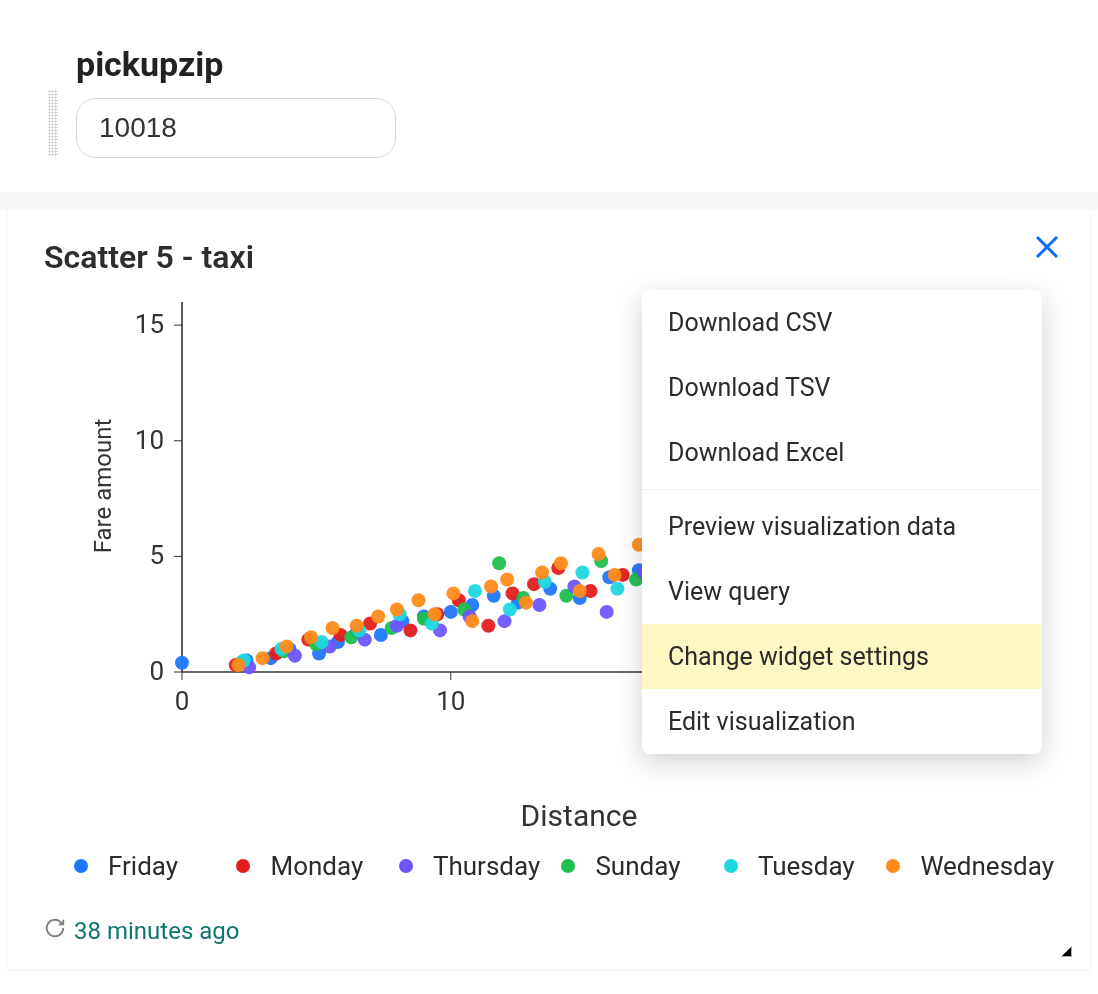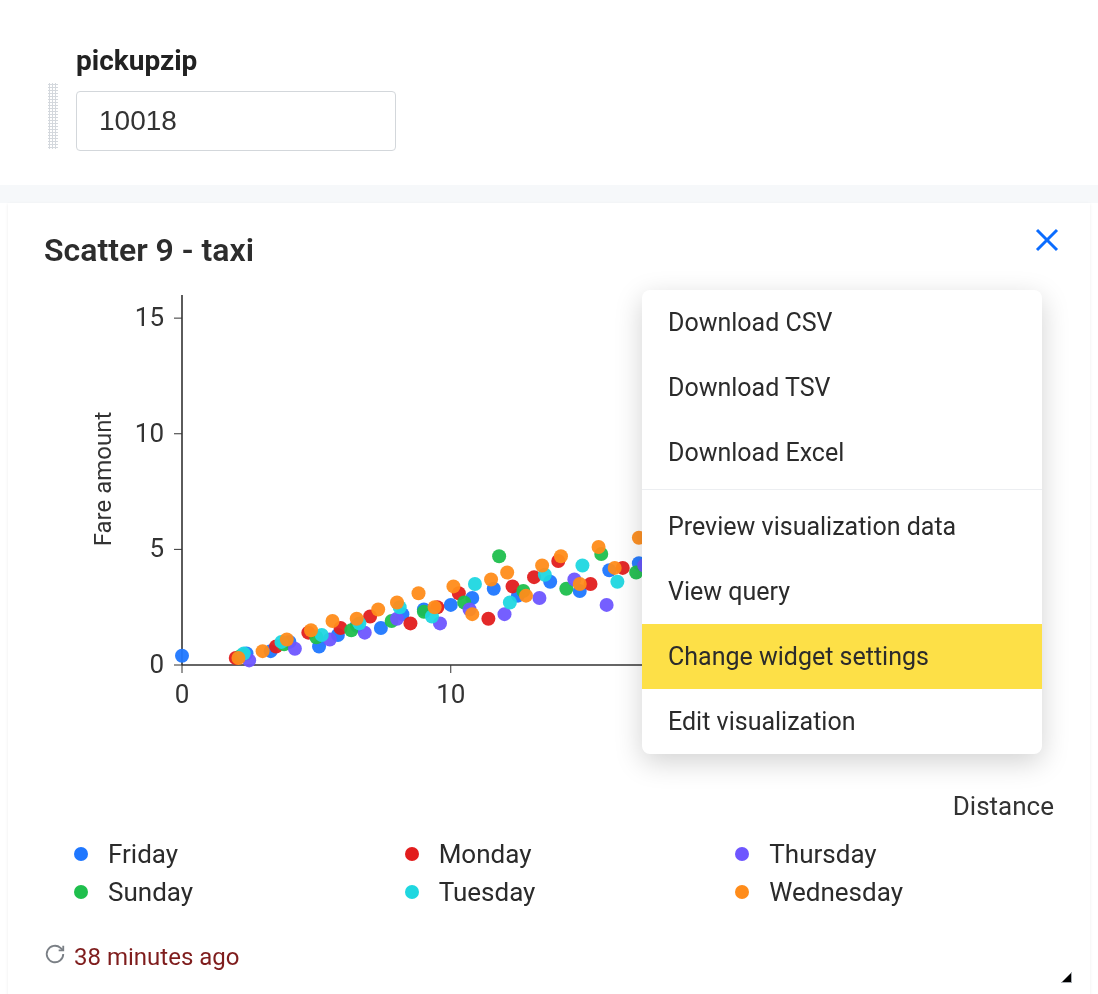--- a/index.html
+++ b/index.html
@@ -1,61 +1,61 @@
 <!DOCTYPE html>
 <html><head>
 <meta charset="utf-8">
 <style>
   html,body{margin:0;padding:0;font-family:-apple-system,BlinkMacSystemFont,"Segoe UI",Roboto,Helvetica,Arial,sans-serif;color:#2b2b2b;background:#fff}
   .root{width:1098px;height:994px;position:relative;box-sizing:border-box;background:#fff}
   .top-row{padding:44px 48px 34px 48px;display:flex;align-items:flex-end;gap:18px}
   .grip{width:10px;height:66px;margin-bottom:2px;background-image:
     radial-gradient(circle,#cfd4d9 1px,transparent 1.3px);
     background-size:3px 3px;opacity:.9}
-  .field-label{font-size:28px;font-weight:700;color:#222;margin-bottom:14px}
-  .field-input{width:320px;height:60px;border:1px solid #d3d7db;border-radius:4px;
+  .field-label{font-size:34px;font-weight:700;color:#222;margin-bottom:14px}
+  .field-input{width:320px;height:60px;border:1px solid #d3d7db;border-radius:20px;
     font-size:28px;padding:0 22px;box-sizing:border-box;color:#333}
   .spacer-strip{height:18px;background:#f6f8fa}
   .widget{margin:0 8px;background:#fff;box-shadow:0 1px 3px rgba(0,0,0,0.08);padding:28px 36px 24px;position:relative}
   .widget-title{font-size:32px;font-weight:600;color:#2d2d2d;margin:0 0 16px 0}
   .close-icon{position:absolute;top:22px;right:28px;cursor:pointer}
   .close-icon svg{stroke:#0b6cff;stroke-width:3}
   .plot-area{position:relative;height:500px;margin-left:8px}
   svg.chart{display:block}
   .ylabel{position:absolute;left:4px;top:50%;transform:rotate(-90deg) translate(70px,-20px);font-size:24px;color:#333}
-  .xlabel{text-align:right;font-size:26px;color:#333;margin-top:6px;margin-left:60px}
-  .legend{display:grid;grid-template-columns:repeat(3,1fr);column-gap:12px;row-gap:8px;margin:18px 0 0 30px;font-size:26px;color:#2b2b2b}
+  .xlabel{text-align:center;font-size:30px;color:#333;margin-top:6px;margin-left:60px}
+  .legend{display:grid;grid-template-columns:repeat(6,1fr);column-gap:12px;row-gap:8px;margin:18px 0 0 30px;font-size:26px;color:#2b2b2b}
   .legend-item{display:flex;align-items:center;gap:20px}
   .dot{width:14px;height:14px;border-radius:50%;display:inline-block}
-  .status-row{display:flex;align-items:center;gap:8px;font-size:24px;color:#7f1d1d;margin-top:36px}
+  .status-row{display:flex;align-items:center;gap:8px;font-size:24px;color:#0f766e;margin-top:36px}
   .refresh-icon svg{stroke:#7a7f85;stroke-width:2}
   .resize-corner{position:absolute;right:18px;bottom:12px;width:18px;height:18px;}
   .resize-corner svg{stroke:#a8adb3;stroke-width:2}
   
   .menu{position:absolute;top:290px;right:56px;width:400px;background:#fff;
     box-shadow:0 8px 28px rgba(0,0,0,0.18);border-radius:8px;overflow:hidden;font-size:25px;z-index:10}
   .menu-item{padding:18px 26px;cursor:pointer;color:#2b2b2b}
-  .menu-item:hover,.menu-item.highlight{background:#fde047}
+  .menu-item:hover,.menu-item.highlight{background:#fef9c3}
   .menu-divider{height:1px;background:#eceef1;margin:4px 0}
 </style>
 </head>
 <body>
 
 <div class="root">
   <div class="top-row">
     <div class="grip"></div>
     <div>
       <div class="field-label">pickupzip</div>
       <input class="field-input" value="10018" style="">
     </div>
   </div>
   <div class="spacer-strip"></div>
 
   <div class="widget">
-    <h2 class="widget-title">Scatter 9 - taxi</h2>
+    <h2 class="widget-title">Scatter 5 - taxi</h2>
 
     <div class="close-icon">
       <svg width="30" height="30" viewBox="0 0 30 30" fill="none">
         <line x1="5" y1="5" x2="25" y2="25"></line>
           <line x1="25" y1="5" x2="5" y2="25"></line>
       </svg>
     </div>
 
     <div class="plot-area">
       <div class="ylabel">Fare amount</div>

